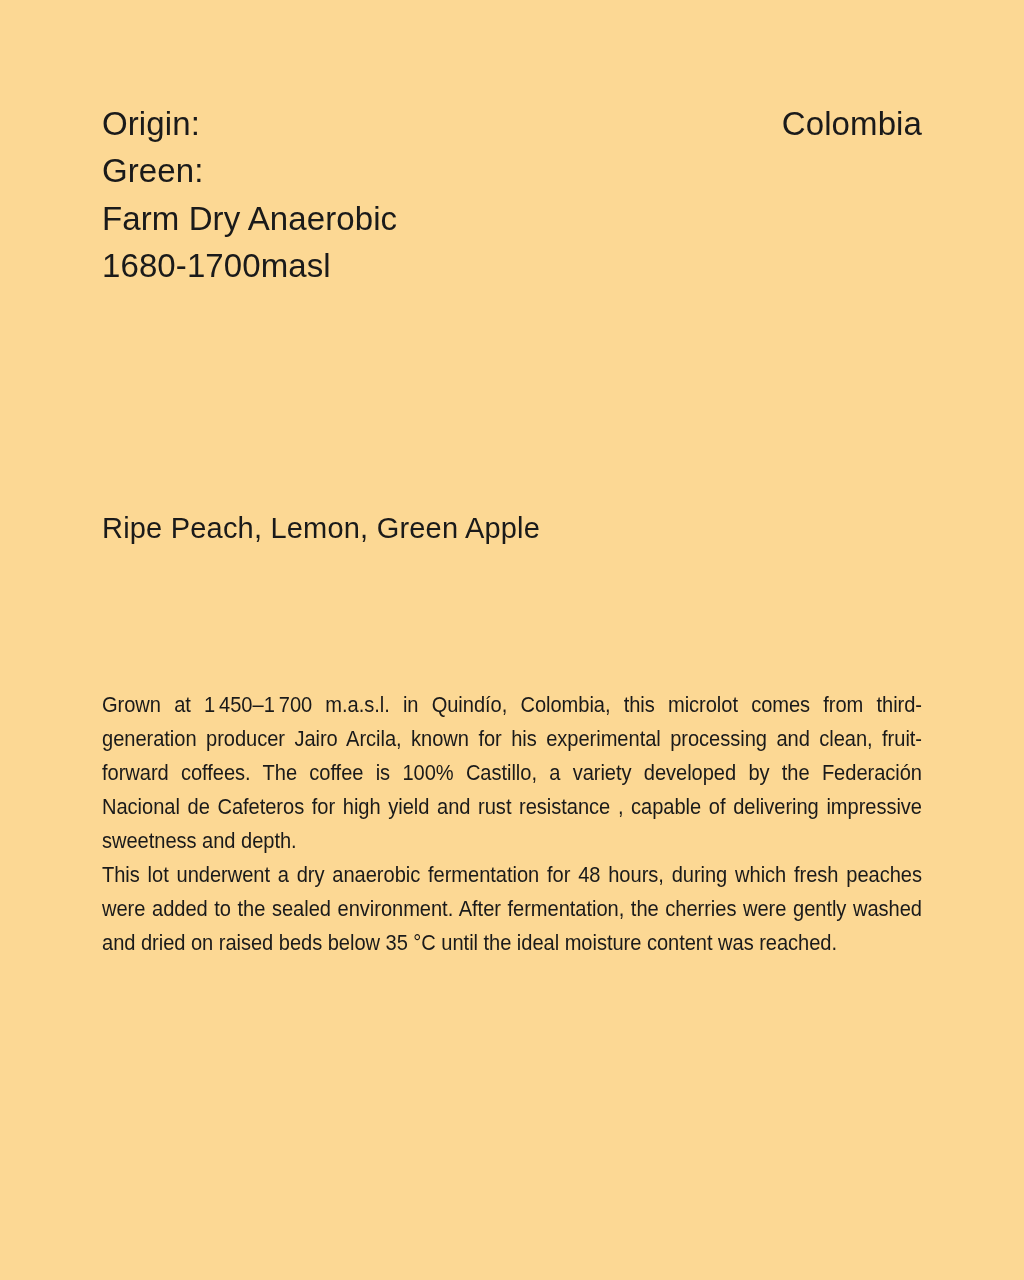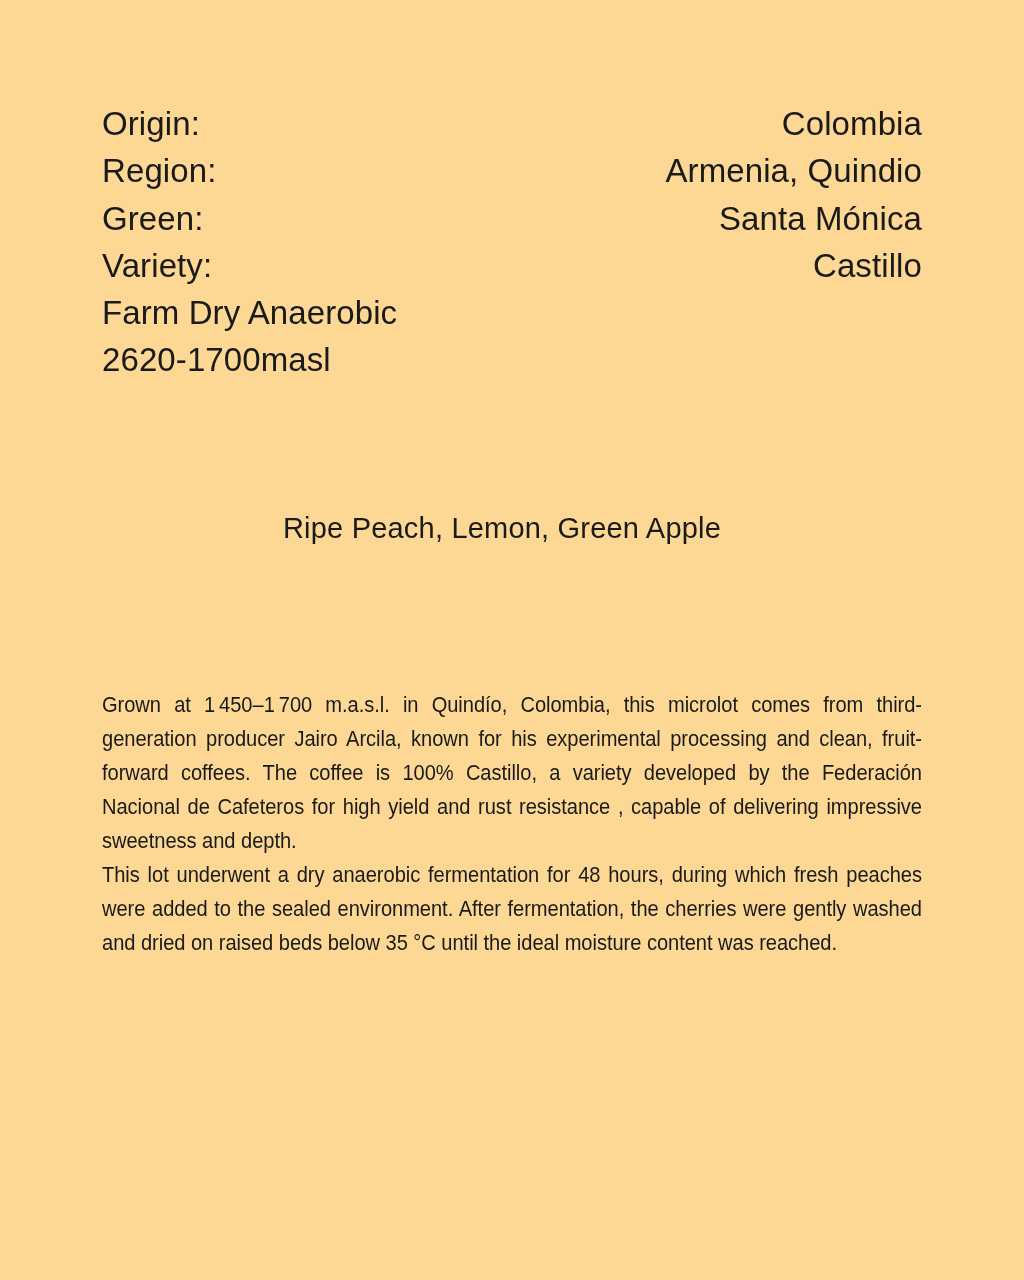--- a/index.html
+++ b/index.html
@@ -51,24 +51,24 @@
   .spec-value {
     font-size: 33px;
     font-weight: 400;
     letter-spacing: 0.1px;
     text-align: left;
   }
 
   
   .tasting-notes {
     position: absolute;
-    left: 92px;
+    left: 102px;
     top: 512px;
     width: 820px;
-    text-align: center;
+    text-align: left;
     font-size: 29px;
     font-weight: 400;
     letter-spacing: 0.2px;
     white-space: nowrap;
   }
 
   
   .description {
     position: absolute;
     left: 102px;
@@ -101,42 +101,33 @@
 
 <div class="label-card">
 
   <div class="spec-table">
 
     <div class="spec-row">
       <span class="spec-label">Origin:</span>
       <span class="spec-value">Colombia</span>
     </div>
 
-    <div class="spec-row">
-      <span class="spec-label">Region:</span>
-      <span class="spec-value">Armenia, Quindio</span>
-    </div>
 
     <div class="spec-row">
       <span class="spec-label">Green:</span>
-      <span class="spec-value">Santa Mónica</span>
     </div>
 
 
-    <div class="spec-row">
-      <span class="spec-label">Variety:</span>
-      <span class="spec-value">Castillo</span>
-    </div>
 
     <div class="spec-row">
       <span class="spec-value">Farm Dry Anaerobic</span>
     </div>
 
     <div class="spec-row">
-      <span class="spec-value">2620-1700masl</span>
+      <span class="spec-value">1680-1700masl</span>
     </div>
 
   </div>
 
   <div class="tasting-notes">Ripe Peach, Lemon, Green Apple</div>
 
   <div class="description">
     <p>Grown at 1 450–1 700 m.a.s.l. in Quindío, Colombia, this microlot comes from third-generation producer Jairo Arcila, known for his experimental processing and clean, fruit-forward coffees. The coffee is 100% Castillo, a variety developed by the Federación Nacional de Cafeteros for high yield and rust resistance , capable of delivering impressive sweetness and depth.</p>
     <p class="last-line-left">This lot underwent a dry anaerobic fermentation for 48 hours, during which fresh peaches were added to the sealed environment. After fermentation, the cherries were gently washed and dried on raised beds below 35 °C until the ideal moisture content was reached.</p>
   </div>

